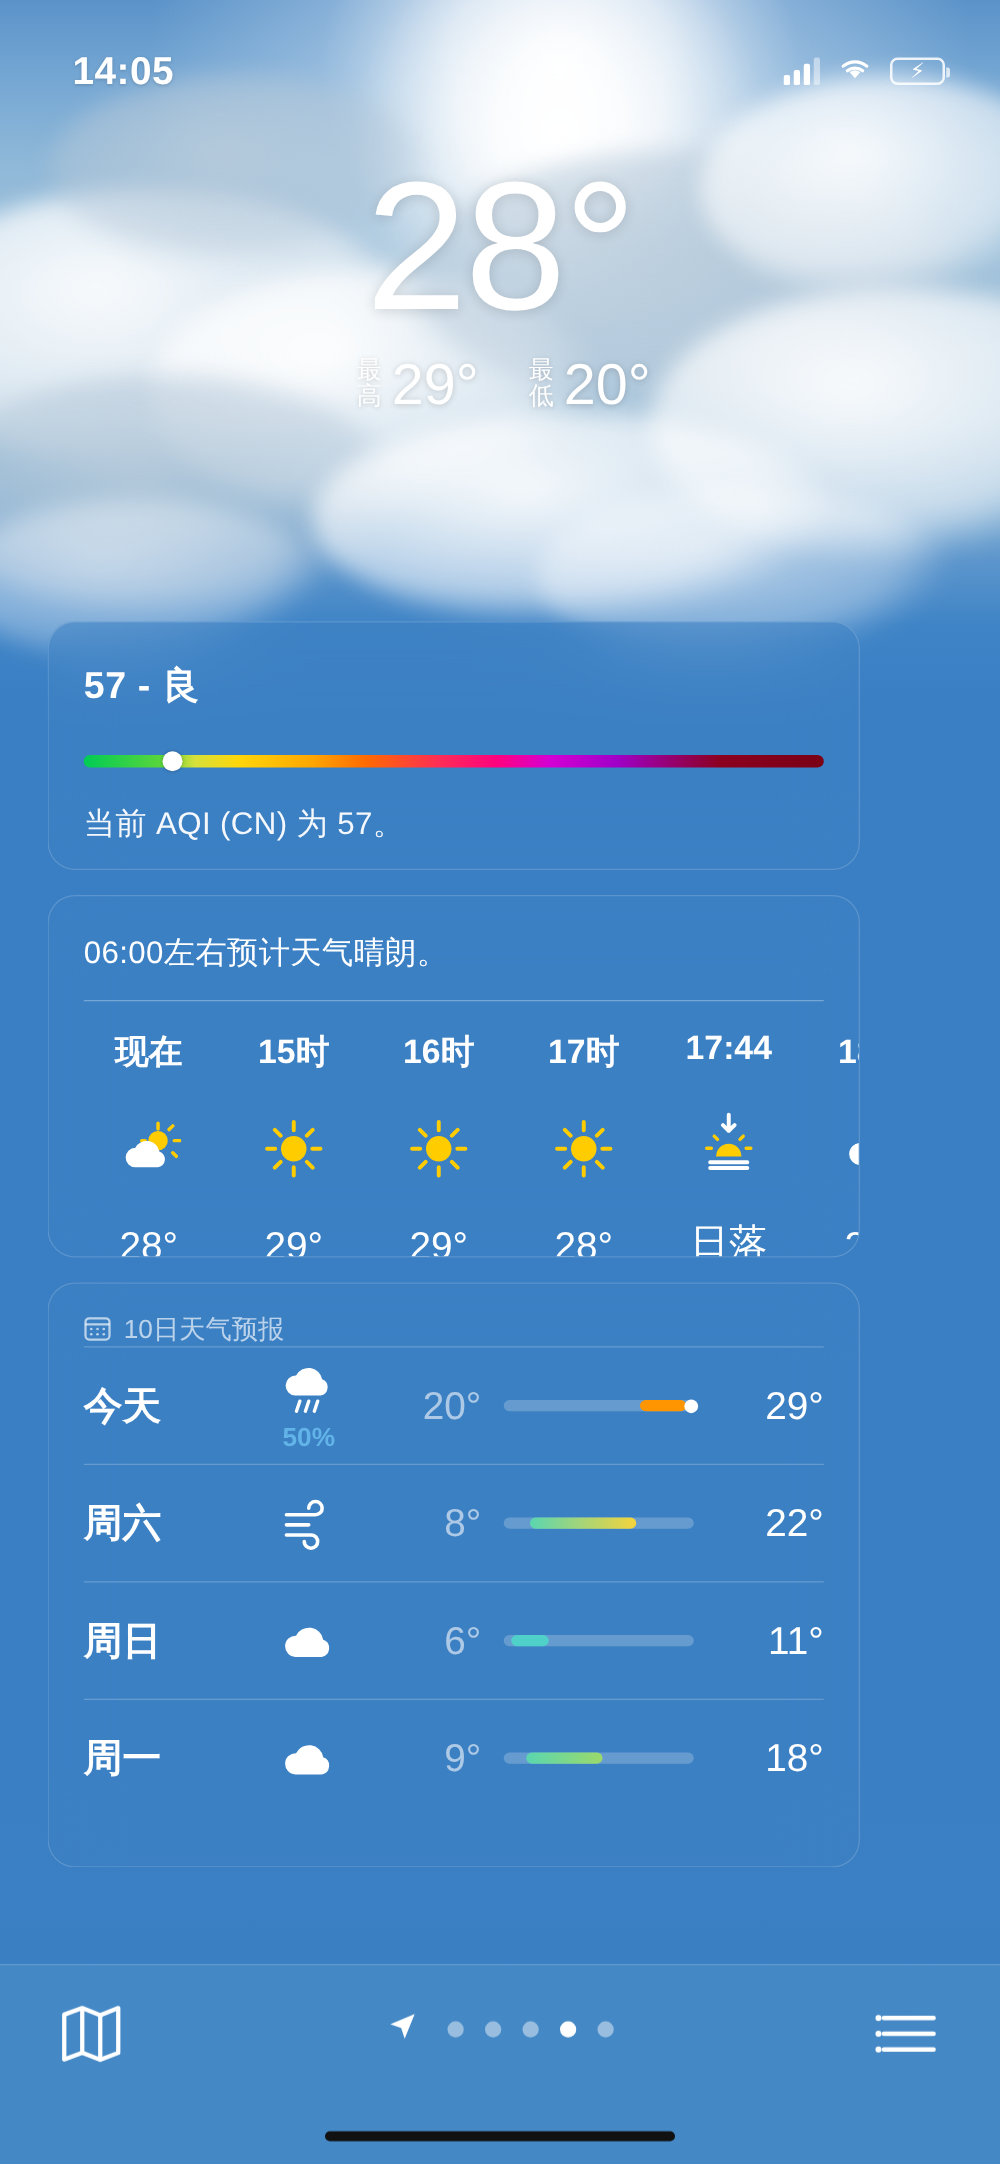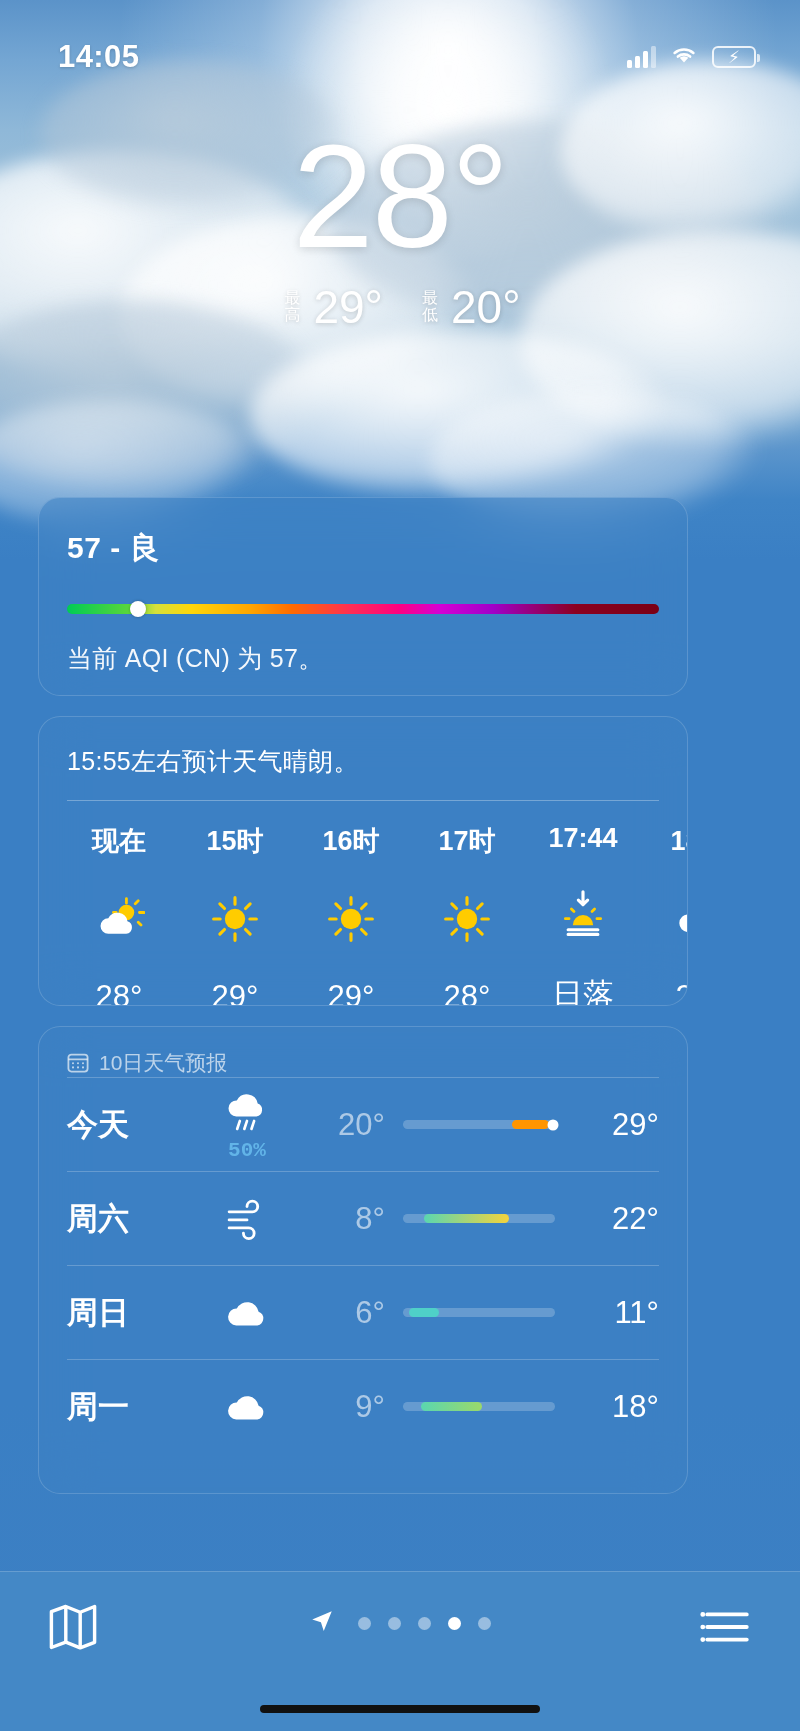--- a/index.html
+++ b/index.html
@@ -68,21 +68,21 @@
 
   
   #hero { position:absolute; top:112px; left:0; right:0; text-align:center; color:#fff; z-index:10; }
   #city { font-size:46px; font-weight:400; letter-spacing:2px; text-shadow:0 2px 6px rgba(0,0,0,.18); }
   #bigtemp {
     font-size:146px; font-weight:200; line-height:1.08; margin-top:6px;
     letter-spacing:-2px; text-shadow:0 2px 10px rgba(0,0,0,.14);
   }
   #hilo { display:flex; justify-content:center; align-items:center; gap:34px; margin-top:4px; }
   .hl { display:flex; align-items:center; gap:8px; }
-  .hl .lbl { font-size:16px; line-height:1.04; width:26px; text-align:center; font-weight:400; text-shadow:0 1px 4px rgba(0,0,0,.18); }
+  .hl .lbl { font-size:20px; line-height:1.04; width:26px; text-align:right; font-weight:400; text-shadow:0 1px 4px rgba(0,0,0,.18); }
   .hl .val { font-size:46px; font-weight:300; text-shadow:0 1px 5px rgba(0,0,0,.18); }
 
   
   .card {
     position:absolute; left:38px; width:650px;
     background:rgba(61,129,195,0.50);
     border:1px solid rgba(255,255,255,0.16);
     border-radius:22px;
     backdrop-filter:blur(26px);
     -webkit-backdrop-filter:blur(26px);
@@ -117,21 +117,21 @@
   
   #daily-card { top:1026px; height:468px; }
   #daily-head { display:flex; align-items:center; gap:10px; padding:22px 28px 0; color:rgba(255,255,255,.66); font-size:21px; }
   #daily-head .cal { width:22px; height:22px; }
   .day-row {
     display:flex; align-items:center; height:94px;
     margin:0 28px; border-top:1px solid rgba(255,255,255,.22);
   }
   .day-row:first-of-type { border-top:1px solid rgba(255,255,255,.22); }
   .d-name { width:128px; font-size:31px; font-weight:600; }
-  .d-icon { width:104px; display:flex; flex-direction:column; align-items:center; justify-content:center;font-family:Liberation Mono, monospace; }
+  .d-icon { width:104px; display:flex; flex-direction:column; align-items:center; justify-content:center; }
   .d-pop { font-size:21px; font-weight:700; color:#62b4e8; margin-top:2px; }
   .d-lo { width:86px; text-align:right; font-size:31px; color:rgba(255,255,255,.58); }
   .d-track { flex:1; margin:0 18px; height:9px; border-radius:5px; background:rgba(255,255,255,.22); position:relative; }
   .d-fill { position:absolute; top:0; height:9px; border-radius:5px; }
   .d-now { position:absolute; top:50%; transform:translate(-50%,-50%); width:11px; height:11px; border-radius:50%; background:#fff; }
   .d-hi { width:86px; text-align:right; font-size:31px; font-weight:400; }
 
   
   #tabbar {
     position:absolute; left:0; right:0; bottom:0; height:160px; z-index:20;
@@ -206,21 +206,21 @@
 <div class="card" id="aqi-card">
   <div id="aqi-title">57 - 良</div>
   <div id="aqi-bar-wrap">
     <div id="aqi-bar"></div>
     <div id="aqi-dot"></div>
   </div>
   <div id="aqi-desc">当前 AQI (CN) 为 57。</div>
 </div>
 
 <div class="card" id="hourly-card">
-  <div id="hourly-summary">15:55左右预计天气晴朗。</div>
+  <div id="hourly-summary">06:00左右预计天气晴朗。</div>
   <div id="hourly-sep"></div>
   <div id="hourly-scroll">
       <div class="hour">
         <div class="h-time">现在</div>
      <div class="icon-box">
           <svg width="52" height="52" viewBox="0 0 56 56">
         <g stroke="#ffcc00" stroke-width="3" stroke-linecap="round">
           <path d="M36 6v5M36 33v4M50 21h5M22 21h3M45.5 11.5l3.2-3.2M26.5 31.5l-3 3M48.7 31.5l3 3"></path>
             </g>
         <circle cx="36" cy="21" r="8.4" fill="#ffcc00"></circle>

